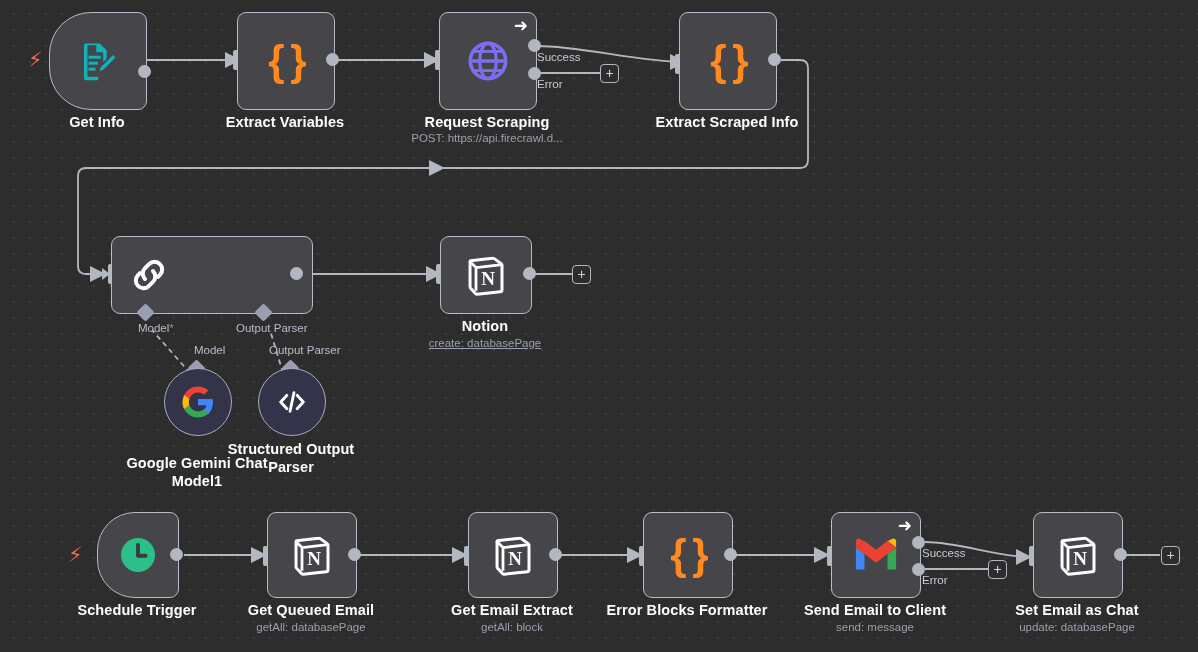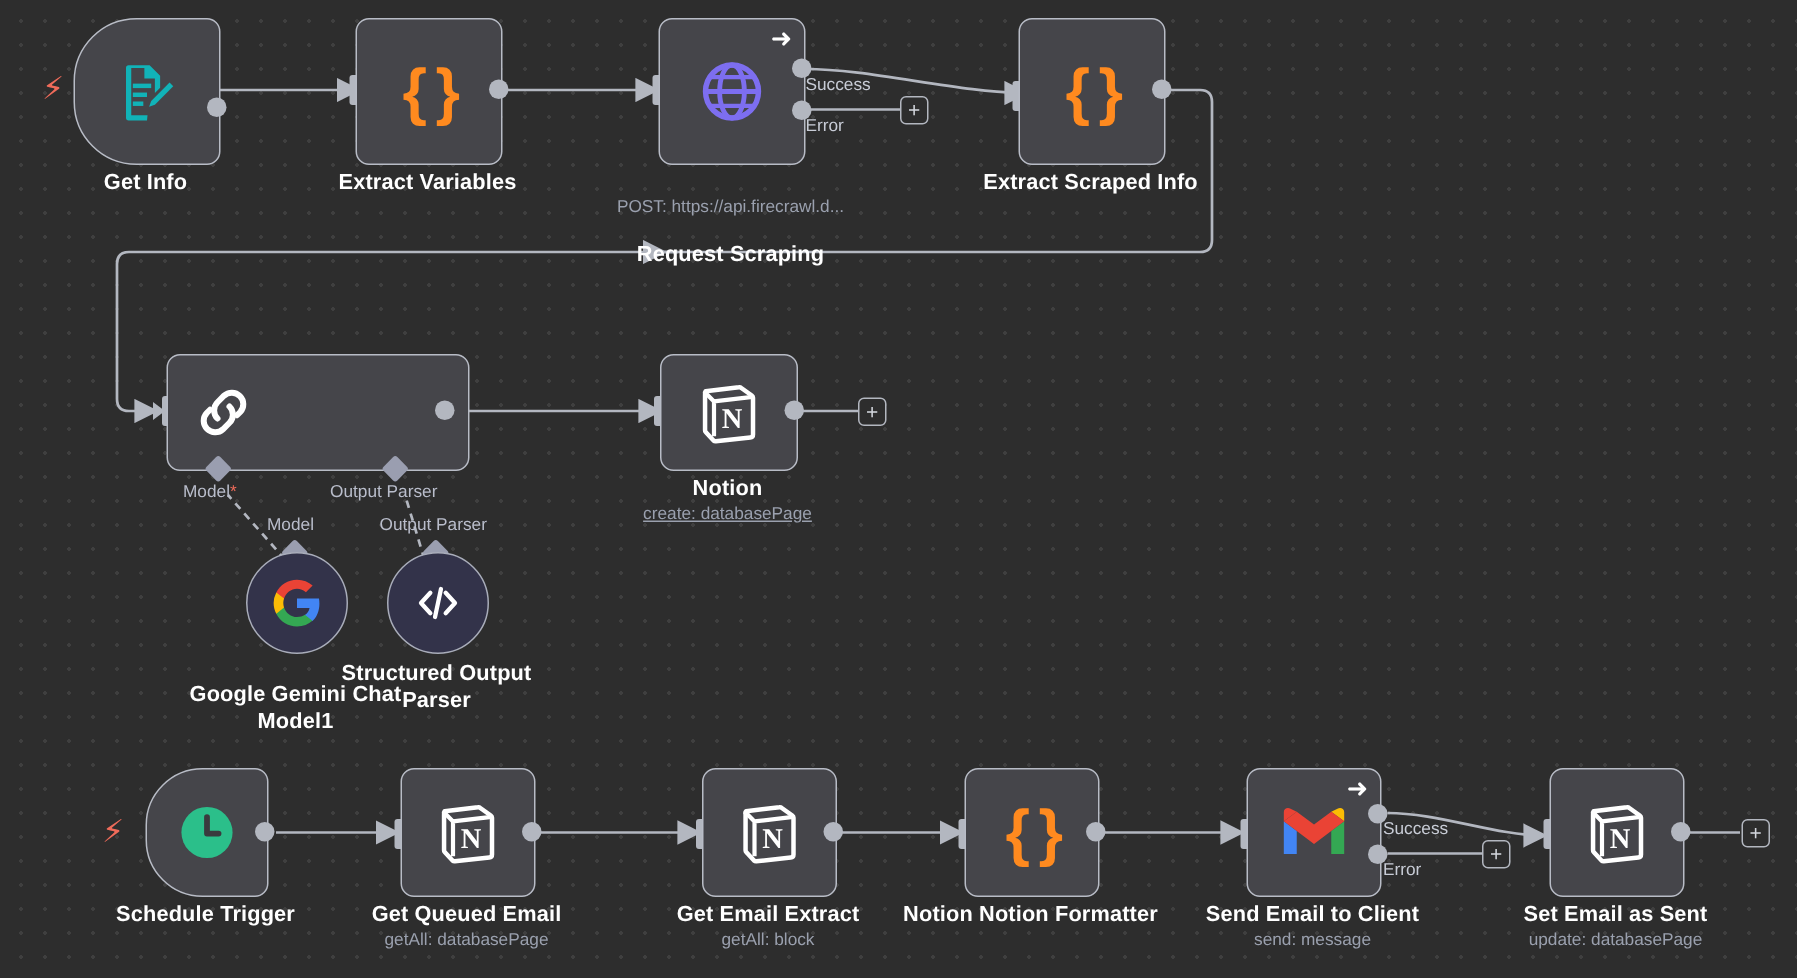--- a/index.html
+++ b/index.html
@@ -70,21 +70,21 @@
   
   .subnode{
     position:absolute;width:66px;height:66px;border-radius:50%;
     background:#33334a;border:1.5px solid #a9adba;
     display:flex;align-items:center;justify-content:center;
   }
   .diamond{
     position:absolute;width:13px;height:13px;background:#9a9eb0;
     transform:rotate(45deg);border-radius:2px;
   }
-  .conn-lbl{position:absolute;color:#b9bdcb;font-size:11.5px;white-space:nowrap;}
+  .conn-lbl{position:absolute;color:#b9bdcb;font-size:11.5px;white-space:nowrap;margin-left:16px;}
   .conn-lbl .req{color:#ef6b5a;}
 
   
   .icon{display:block;}
   .braces{color:#ff8a1f;font-size:42px;font-weight:700;line-height:1;font-family:"Liberation Sans",sans-serif;letter-spacing:-3px;}
   .chainwrap{width:46px;height:46px;display:flex;align-items:center;justify-content:center;}
   .wide-label{
     color:#ffffff;font-size:15.5px;font-weight:400;line-height:19px;
     margin-left:10px;white-space:pre-line;
   }
@@ -170,21 +170,21 @@
         <ellipse cx="12" cy="12" rx="4.3" ry="9.2" fill="none" stroke="#7d6ef0" stroke-width="1.7"></ellipse>
         <line x1="2.8" y1="12" x2="21.2" y2="12" stroke="#7d6ef0" stroke-width="1.7"></line>
         <line x1="4.4" y1="7" x2="19.6" y2="7" stroke="#7d6ef0" stroke-width="1.5"></line>
         <line x1="4.4" y1="17" x2="19.6" y2="17" stroke="#7d6ef0" stroke-width="1.5"></line>
       </svg>
     </div>
     <div class="out-dot" style="left:89px;top:27px;"></div>
     <div class="portlbl" style="left:98px;top:39px;">Success</div>
     <div class="out-dot" style="left:89px;top:55px;"></div>
     <div class="portlbl" style="left:98px;top:66px;">Error</div>
-    <div class="ntitle" style="left:48px;top:102px;margin-top:48px;">Request Scraping</div>
+    <div class="ntitle" style="left:48px;top:102px;">Request Scraping</div>
     <div class="nsub" style="left:48px;top:120px;">POST: https://api.firecrawl.d...</div>
   </div>
 
   <div class="plusbox" style="left:600px;top:64px;">+</div>
 
   <div class="node" style="left:679px;top:12px;">
     <div class="in-stub" style="left:-4px;top:42px;"></div>
     <div class="nbody">
       <span class="braces">{&nbsp;}</span>
     </div>
@@ -293,21 +293,21 @@
     <div class="ntitle" style="left:44px;top:90px;">Get Email Extract</div>
     <div class="nsub" style="left:44px;top:109px;">getAll: block</div>
   </div>
 
   <div class="node" style="left:643px;top:512px;">
     <div class="in-stub" style="left:-4px;top:34px;"></div>
     <div class="nbody" style="width:88px;height:84px;">
       <span class="braces">{&nbsp;}</span>
     </div>
     <div class="out-dot" style="left:81px;top:36px;"></div>
-    <div class="ntitle" style="left:44px;top:90px;">Notion Notion Formatter</div>
+    <div class="ntitle" style="left:44px;top:90px;">Error Blocks Formatter</div>
   </div>
 
   <div class="node" style="left:831px;top:512px;">
     <div class="in-stub" style="left:-4px;top:34px;"></div>
     <div class="nbody" style="width:88px;height:84px;">
       <span class="arrowbadge">➜</span>
       <svg class="icon" width="46" height="36" viewBox="0 0 48 36">
         <path fill="#4285F4" d="M3 33V10.2l9 6.8v16z"></path>
         <path fill="#34A853" d="M45 33h-9V17l9-6.8z"></path>
         <path fill="#FBBC04" d="M36 3.5 45 10.2V3.8C45 1 42 .2 40.3 1.5z"></path>
@@ -330,19 +330,19 @@
   <div class="node" style="left:1033px;top:512px;">
     <div class="in-stub" style="left:-4px;top:34px;"></div>
     <div class="nbody" style="width:88px;height:84px;">
       <svg class="icon" width="48" height="48" viewBox="0 0 24 24">
         <path d="M4.2 4.9 15.3 3.6a1 1 0 0 1 .8.22l3.5 2.5a1 1 0 0 1 .4.8v12.2a1 1 0 0 1-.9 1L7.6 21.6a1 1 0 0 1-.76-.27L4.3 18.6a1 1 0 0 1-.28-.7V5.9a1 1 0 0 1 .18-1z" fill="none" stroke="#ffffff" stroke-width="1.5" stroke-linejoin="round"></path>
         <path d="M4.3 5.6 7 8.3v11.6M7 8.3l12.9-1.5" fill="none" stroke="#ffffff" stroke-width="1.4" stroke-linejoin="round"></path>
         <text x="9.6" y="17.2" font-family="Liberation Serif, serif" font-size="9.5" font-weight="700" fill="#ffffff">N</text>
       </svg>
     </div>
     <div class="out-dot" style="left:81px;top:36px;"></div>
-    <div class="ntitle" style="left:44px;top:90px;">Set Email as Sent</div>
+    <div class="ntitle" style="left:44px;top:90px;">Set Email as Chat</div>
     <div class="nsub" style="left:44px;top:109px;">update: databasePage</div>
   </div>
 
   <div class="plusbox" style="left:1161px;top:546px;">+</div>
 
 </div>
 
 </body></html>

